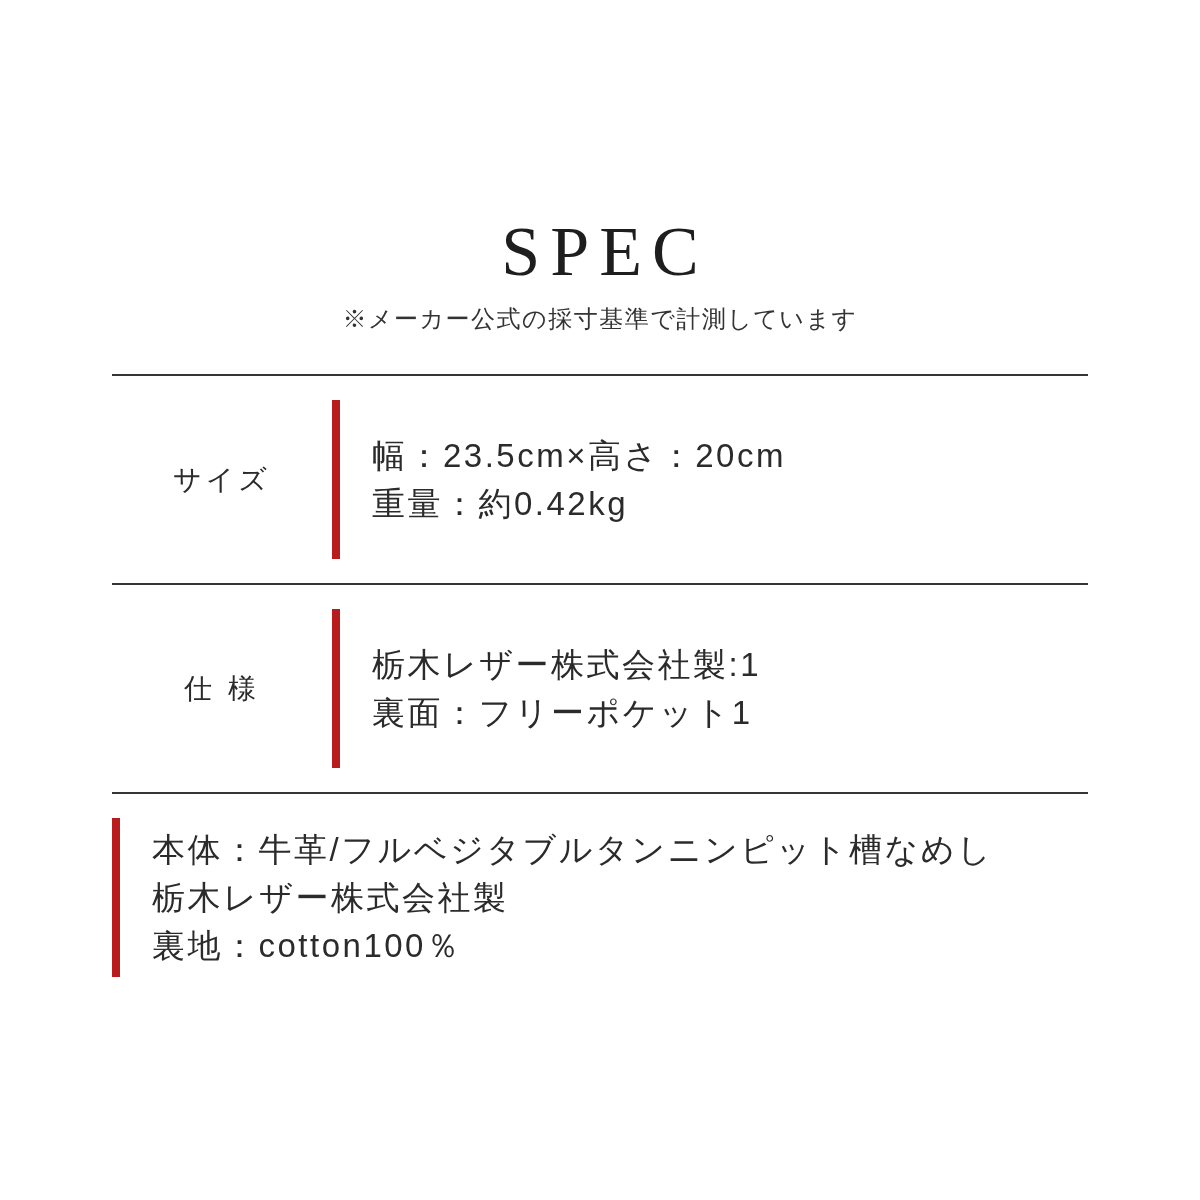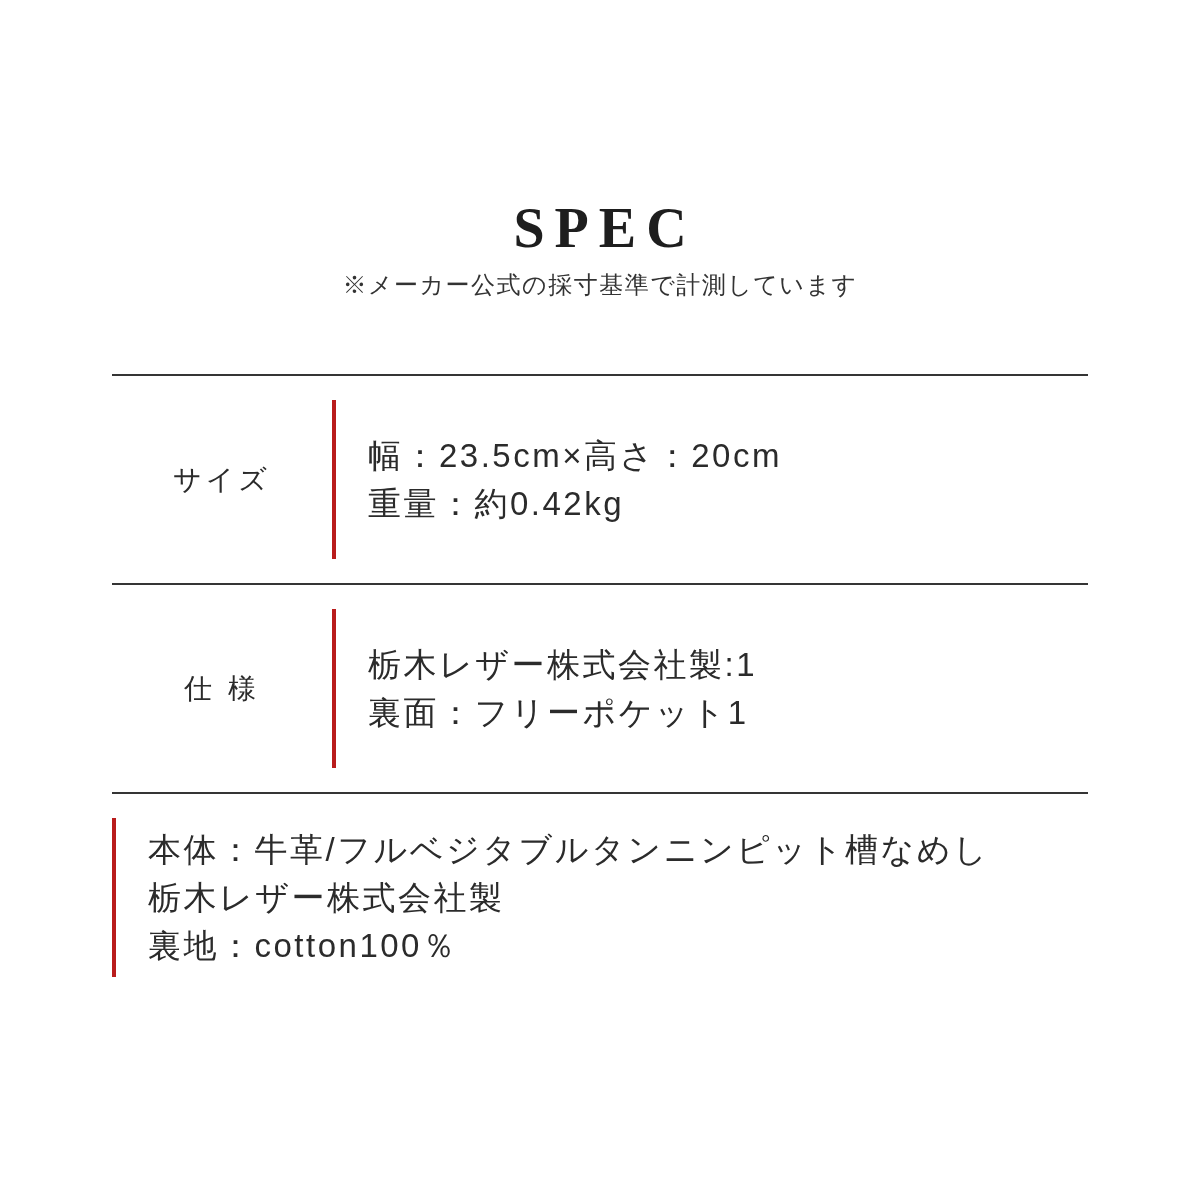--- a/index.html
+++ b/index.html
@@ -17,24 +17,24 @@
     color: #2b2b2b;
   }
   .header {
     position: absolute;
     top: 200px;
     left: 0;
     width: 100%;
     text-align: center;
   }
   .title {
-    margin: 0;
+    margin: 17px;
     font-family: "Liberation Serif", "DejaVu Serif", serif;
-    font-weight: 700;
-    font-size: 56px;
+    font-weight: 400;
+    font-size: 70px;
     line-height: 1.0;
     letter-spacing: 10px;
     text-indent: 10px;
     color: #1e1e1e;
   }
   .note {
     margin: 14px 0 0 0;
     font-family: "Liberation Serif", "DejaVu Serif", serif;
     font-size: 24px;
     line-height: 1.3;
@@ -60,21 +60,21 @@
     display: flex;
     align-items: center;
     justify-content: center;
     font-size: 28px;
     letter-spacing: 4px;
     color: #2b2b2b;
     white-space: pre;
   }
   .spec-value {
     flex: 1 1 auto;
-    border-left: 4px solid #b91c1c;
+    border-left: 8px solid #b91c1c;
     padding-left: 32px;
     display: flex;
     flex-direction: column;
     justify-content: center;
   }
   .spec-line {
     margin: 0;
     font-size: 33px;
     line-height: 48px;
     letter-spacing: 2.5px;

